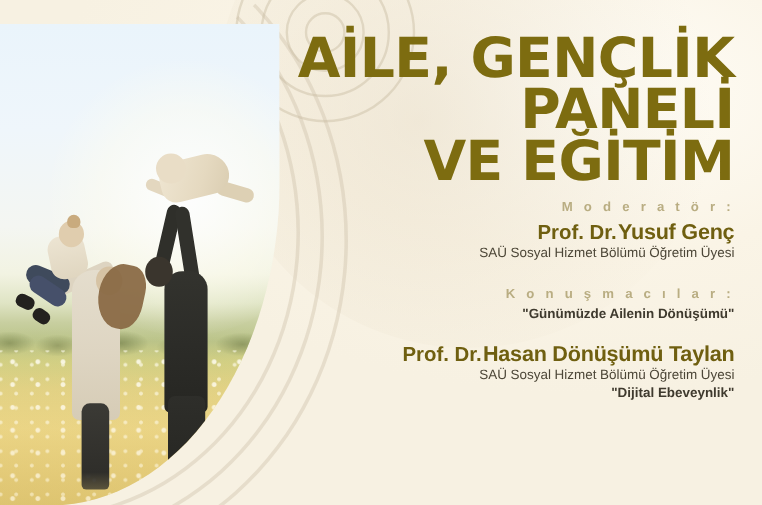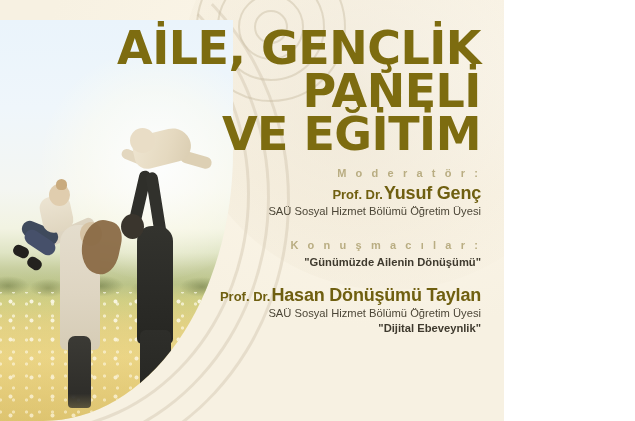--- a/index.html
+++ b/index.html
@@ -7,21 +7,21 @@
     margin: 0;
     padding: 0;
     background: #ffffff;
   }
   body {
     font-family: "Liberation Sans", "DejaVu Sans", sans-serif;
   }
 
   .poster {
     position: relative;
-    width: 504px;
+    width: 635px;
     height: 421px;
     overflow: hidden;
     background: #fdf8ec;
   }
 
   
   .bg-base {
     position: absolute;
     inset: 0;
     background:
@@ -340,21 +340,21 @@
   .person { margin-bottom: 2px; }
 
   .person-name {
     color: #6f5f10;
     font-size: 18px;
     font-weight: 700;
     line-height: 1.16;
     letter-spacing: -0.2px;
   }
   .person-name .prefix {
-    font-size: 13px;
+    font-size: 17px;
     font-weight: 700;
     letter-spacing: 0;
     color: #6f5f10;
     margin-right: 1px;
   }
   .person-affil {
     color: #4c4637;
     font-size: 11.2px;
     line-height: 1.35;
     font-weight: 400;

